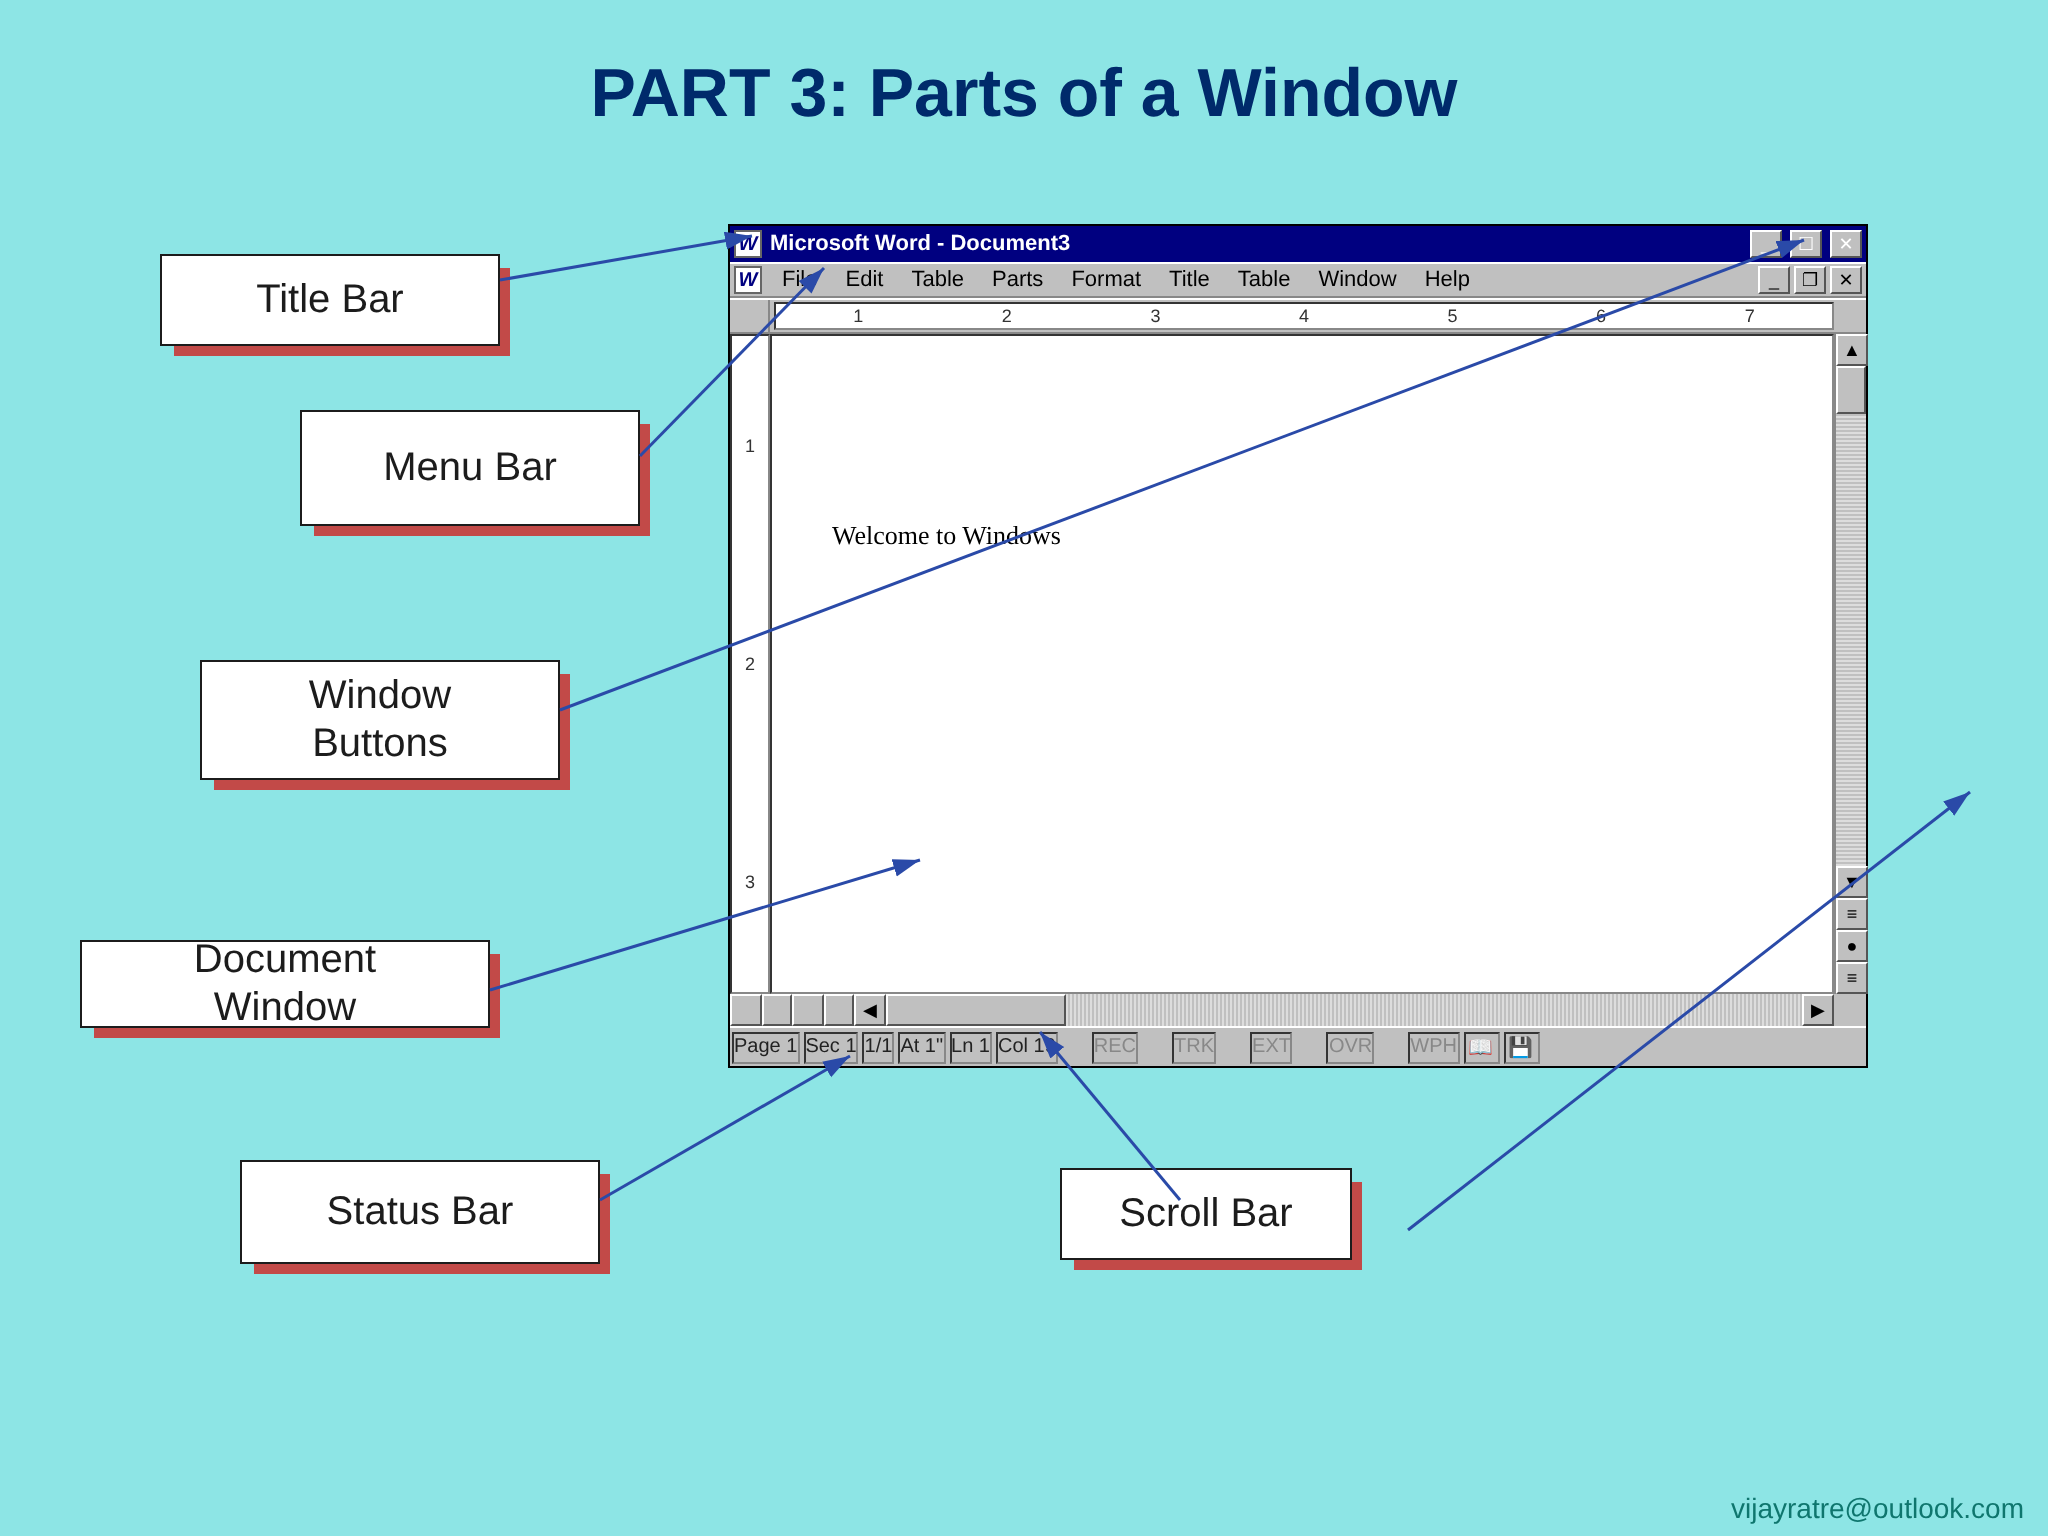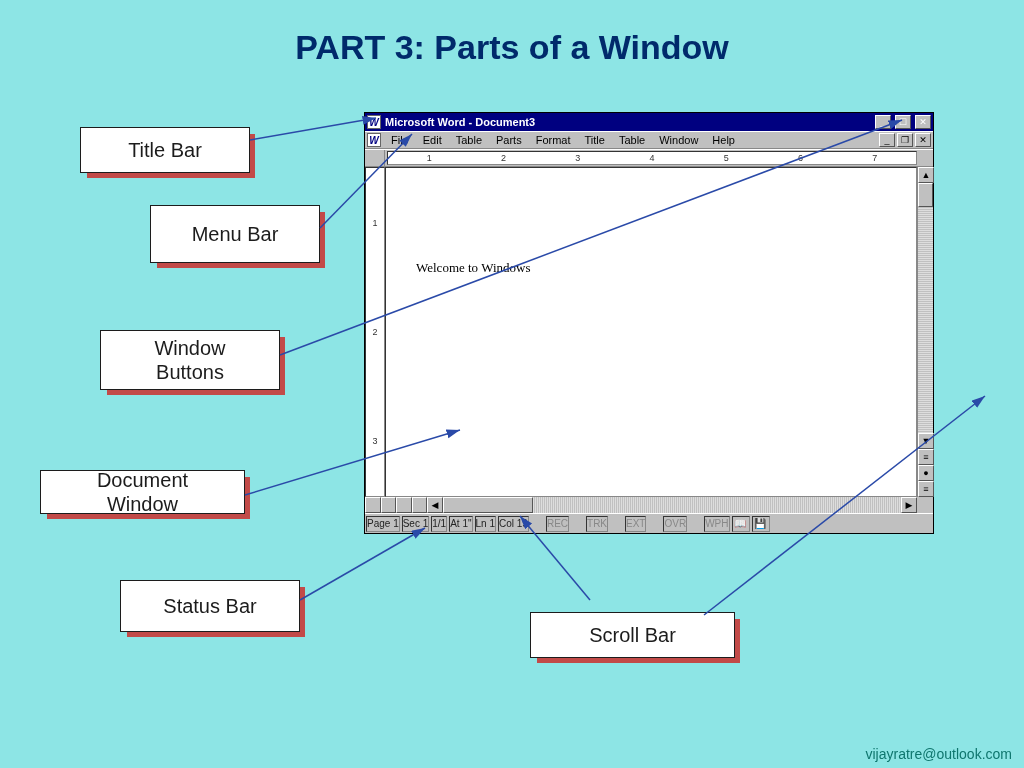--- a/index.html
+++ b/index.html
@@ -253,21 +253,21 @@
 <div class="callout" style="left:150px; top:205px; width:170px; height:58px;">Menu Bar</div>
 
 <div class="callout" style="left:100px; top:330px; width:180px; height:60px; white-space:pre-line;">Window
 Buttons</div>
 
 <div class="callout" style="left:40px; top:470px; width:205px; height:44px; white-space:pre-line;">Document
 Window</div>
 
 <div class="callout" style="left:120px; top:580px; width:180px; height:52px;">Status Bar</div>
 
-<div class="callout" style="left:530px; top:612px; width:205px; height:46px;">Scroll Bar</div>
+<div class="callout" style="left:530px; top:584px; width:146px; height:46px;">Scroll Bar</div>
 
 <div class="word-window">
   <div class="titlebar">
     <div class="titlebar-icon">W</div>
     <div class="titlebar-text">Microsoft Word - Document3</div>
     <div class="win-btn">_</div>
     <div class="win-btn">☐</div>
     <div class="win-btn">✕</div>
   </div>
 

